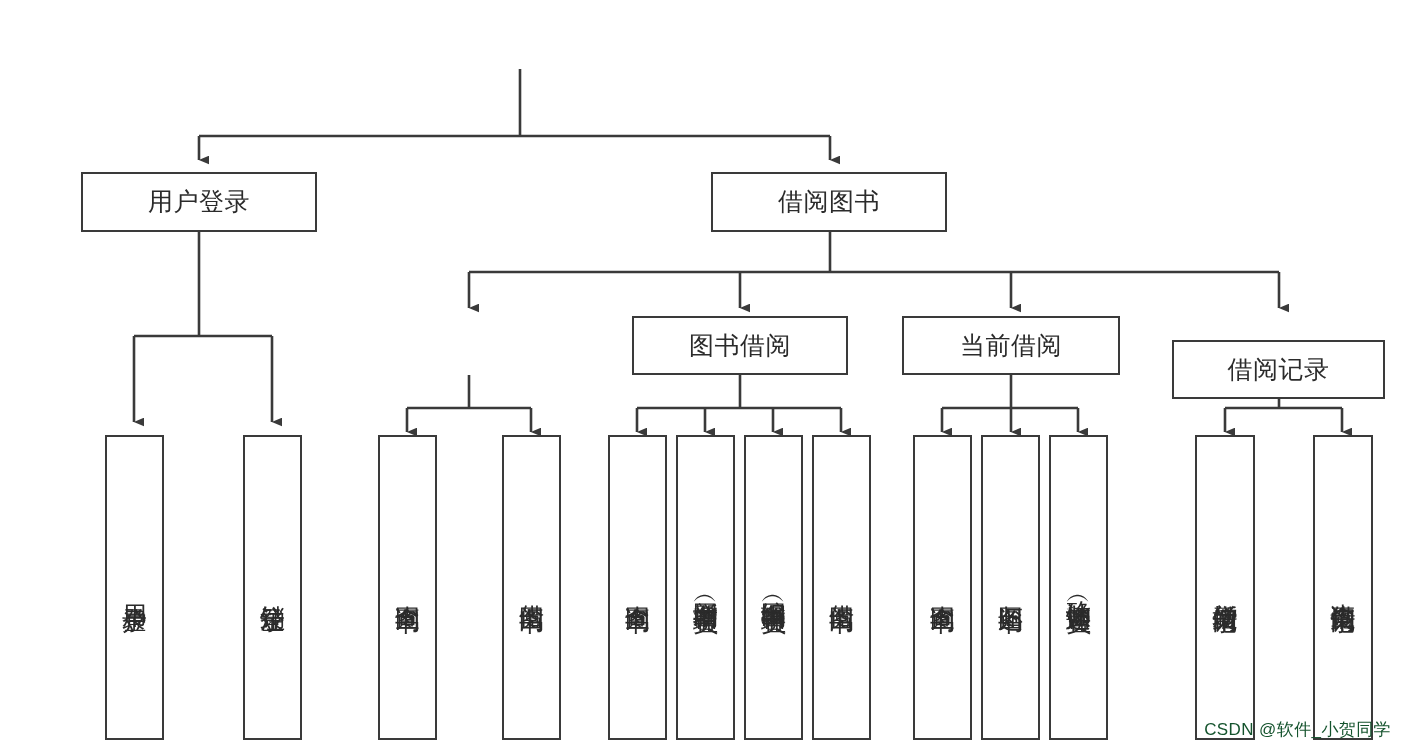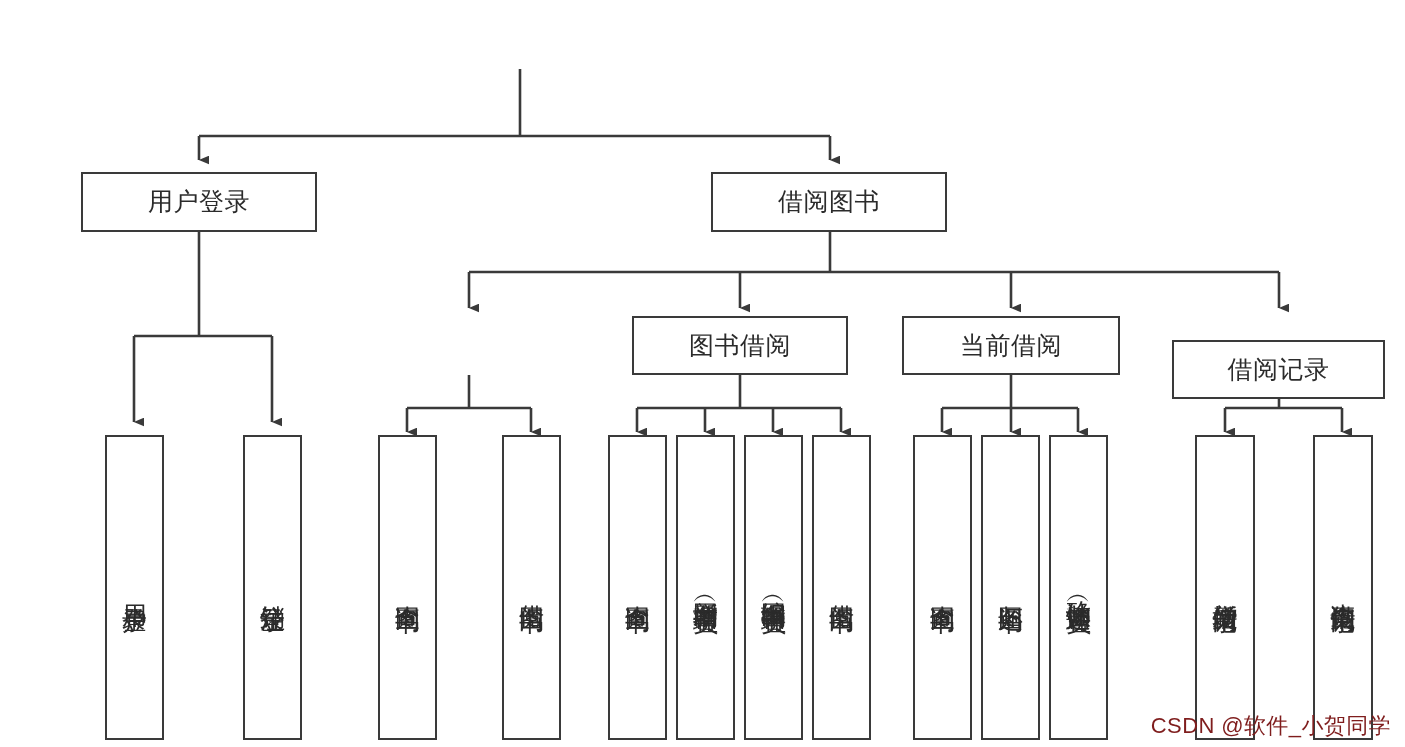--- a/index.html
+++ b/index.html
@@ -62,22 +62,22 @@
     -webkit-text-orientation: upright;
     white-space: normal;
     line-height: 1.08;
     letter-spacing: 1.5px;
     max-height: 100%;
   }
   .watermark {
     position: absolute;
     right: 14px;
     bottom: 6px;
-    font-size: 22px;
-    color: #7f1d1d;
+    font-size: 17px;
+    color: #14532d;
     white-space: nowrap;
     z-index: 5;
     letter-spacing: 0.4px;
   }
 </style>
 </head>
 <body>
 
 <div id="diagram-root">
 

